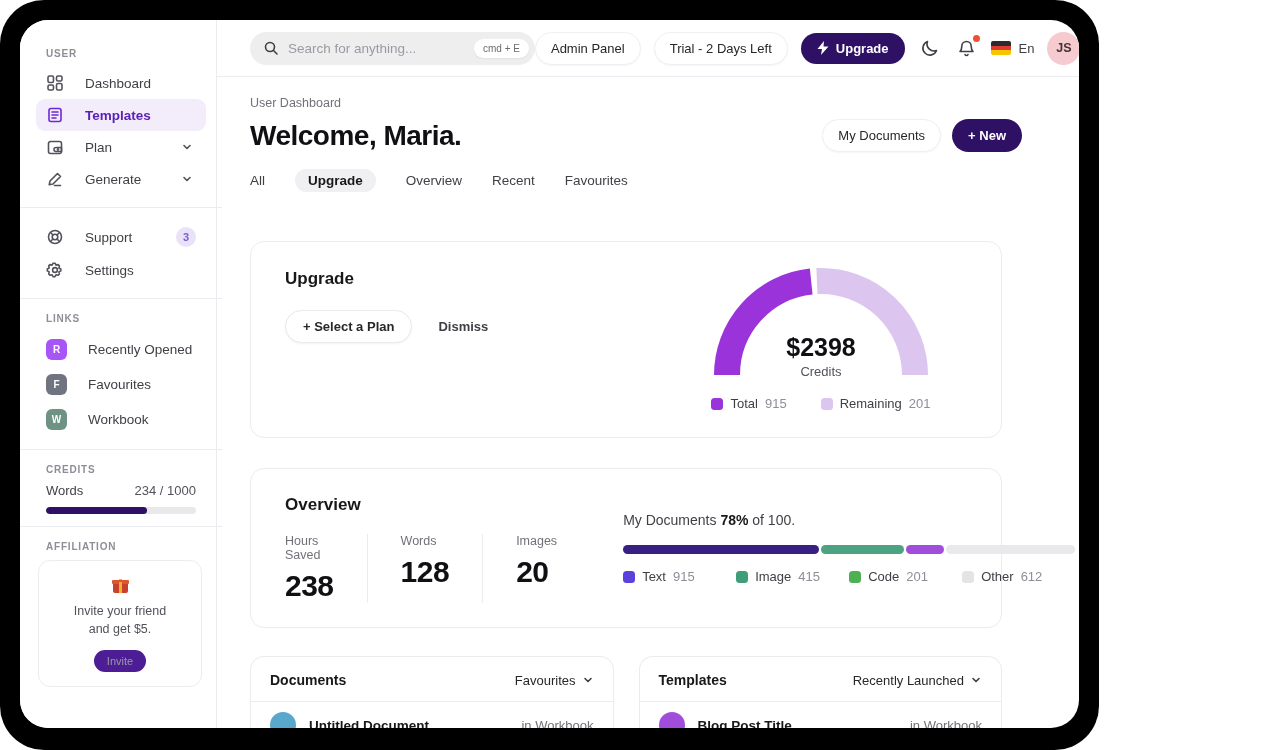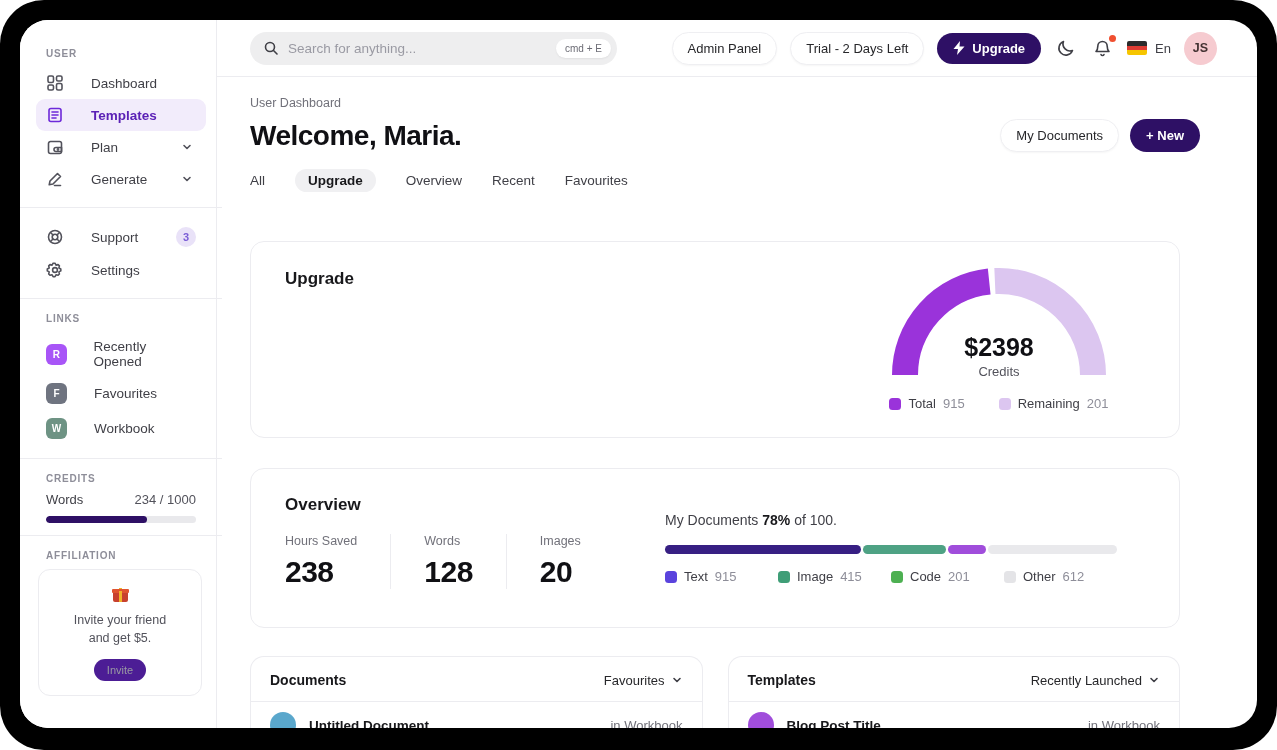--- a/index.html
+++ b/index.html
@@ -1,23 +1,23 @@
 <!DOCTYPE html>
 <html><head>
 <meta charset="utf-8">
 <style>
   * { margin:0; padding:0; box-sizing:border-box; }
   html,body { width:1277px; height:750px; background:#fff; font-family:"Liberation Sans", sans-serif; }
-  .frame { position:absolute; inset:0; width:1277px; height:750px; background:#000; border-radius:44px; }
+  .frame { position:absolute; inset:0; width:1099px; height:750px; background:#000; border-radius:44px; }
   .app { position:absolute; left:20px; top:20px; right:20px; bottom:22px; background:#fff; border-radius:28px; overflow:hidden; }
 
   
   .sidebar { position:absolute; left:0; top:0; bottom:0; width:197px; border-right:1px solid #ececf0; padding:14px 10px 0 16px; background:#fff; }
   .side-label { font-size:10px; letter-spacing:.8px; color:#8e8e99; font-weight:700; margin:14px 0 8px 10px; }
-  .side-item { display:flex; align-items:center; gap:27px; padding:7px 10px; border-radius:9px; color:#3f3f46; font-size:13.5px; cursor:pointer; position:relative; }
+  .side-item { display:flex; align-items:center; gap:21px; padding:7px 10px; border-radius:9px; color:#3f3f46; font-size:13.5px; cursor:pointer; position:relative; }
   .side-item svg { flex:0 0 18px; }
   .side-item.active { background:#f2ecfb; color:#5b21b6; font-weight:700; }
   .side-item .chev { margin-left:auto; }
   .side-item .badge { margin-left:auto; background:#e9e2f8; color:#7a5cd6; font-size:11px; font-weight:700; width:20px; height:20px; border-radius:10px; display:flex; align-items:center; justify-content:center; }
   .side-div { height:1px; background:#ececf0; margin:12px -16px 12px -16px; }
   .letter-badge { width:21px; height:21px; border-radius:6px; color:#fff; font-size:10px; font-weight:700; display:flex; align-items:center; justify-content:center; }
   .credits-row { display:flex; justify-content:space-between; font-size:13px; color:#3f3f46; margin:4px 10px 9px 10px; }
   .credits-row .cr-val { color:#52525b; }
   .credit-track { height:7px; border-radius:4px; background:#e9e9ec; margin:0 10px; overflow:hidden; }
   .credit-fill { height:100%; border-radius:4px; background:#2e1065; }
@@ -280,20 +280,24 @@
       <div class="tabs">
         <span class="tab">All</span>
         <span class="tab active">Upgrade</span>
         <span class="tab">Overview</span>
         <span class="tab">Recent</span>
         <span class="tab">Favourites</span>
       </div>
 
       <section class="card upgrade-card">
         <h2 class="card-h">Upgrade</h2>
+        <div class="up-actions">
+          <button class="btn-outline">+ Select a Plan</button>
+          <button class="btn-text">Dismiss</button>
+        </div>
 
         <div class="gauge-wrap">
           <div class="gauge">
             <svg width="220" height="112" viewBox="0 0 220 112">
               <path d="M 16 108 A 94 94 0 0 1 100.2 14.5" fill="none" stroke-width="26" style="stroke: rgb(154, 51, 218);"></path>
               <path d="M 105.9 14.1 A 94 94 0 0 1 204 108" fill="none" stroke-width="26" style="stroke: rgb(220, 198, 240);"></path>
             </svg>
             <div class="gauge-center">
               <div class="gauge-val">$2398</div>
               <div class="gauge-sub">Credits</div>

